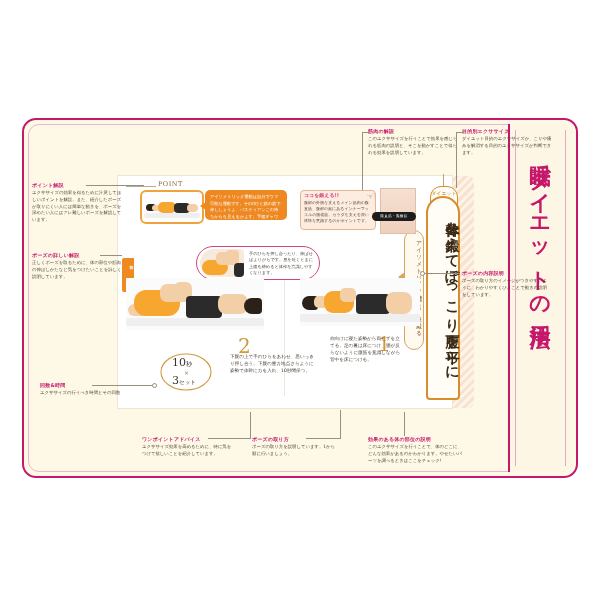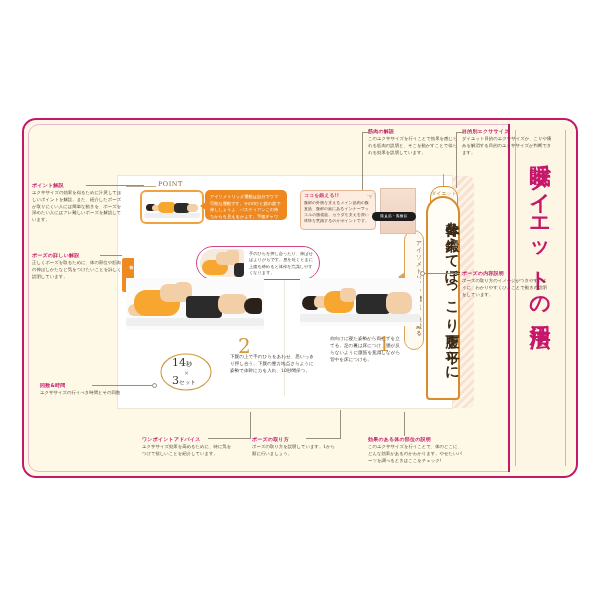--- a/index.html
+++ b/index.html
@@ -306,21 +306,21 @@
   <div class="step-num" style="left:238px;top:334px;">2</div>
   <div class="step-cap" style="left:230px;top:354px;">下腹の上で手のひらをあわせ、思いっきり押し合う。下腹の重カ地点さらように姿勢で体幹にカを入れ、10秒間保つ。</div>
 
   <div class="step-num" style="left:378px;top:332px;">1</div>
   <div class="step-cap" style="left:330px;top:336px;width:74px;">仰向けに寝た姿勢から両ヒザを立てる。足の裏は床につけ、腰が反らないように腹筋を意識しながら背中を床につける。</div>
 
   <div class="reps-circle">
     <svg width="56" height="40" viewBox="0 0 56 40">
       <ellipse cx="28" cy="20" rx="25" ry="18" fill="none" stroke="#cf9a3f" stroke-width="1.1"></ellipse>
     </svg>
-    <div class="reps-a"><span>14</span><small>秒</small></div>
+    <div class="reps-a"><span>10</span><small>秒</small></div>
     <div class="reps-x">×</div>
     <div class="reps-b"><span>3</span><small>セット</small></div>
   </div>
 
   <div class="ann" style="left:32px;top:182px;width:92px;">
     <h4>ポイント解説</h4>
     <p>エクササイズの効果を得るために注意してほしいポイントを解説。また、紹介したポーズが取りにくい人には簡単な動きを、ポーズを深めたい人にはアレ難しいポーズを解説しています。</p>
   </div>
   <div class="leader h" style="left:86px;top:185px;width:58px;"></div>
 

